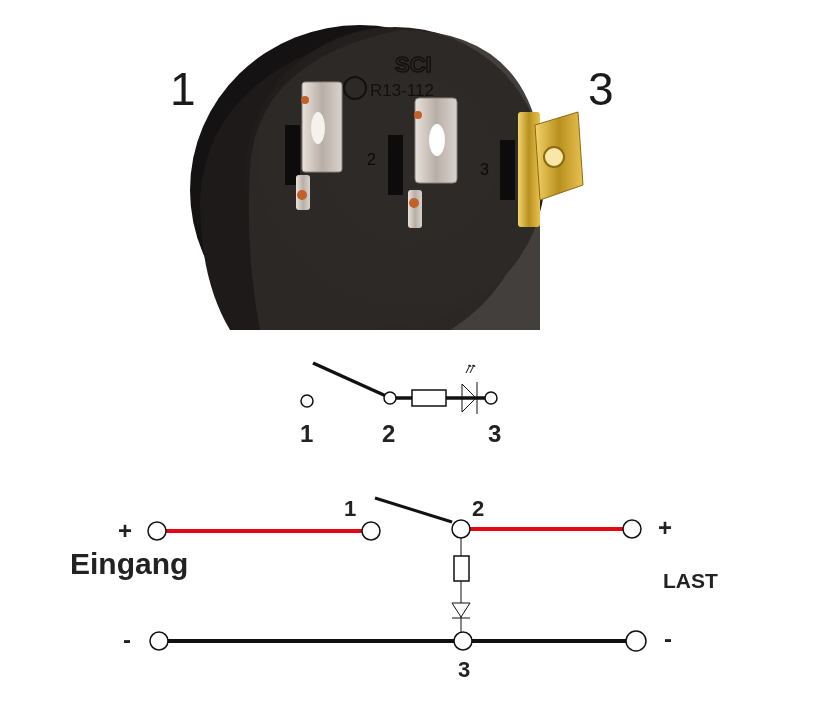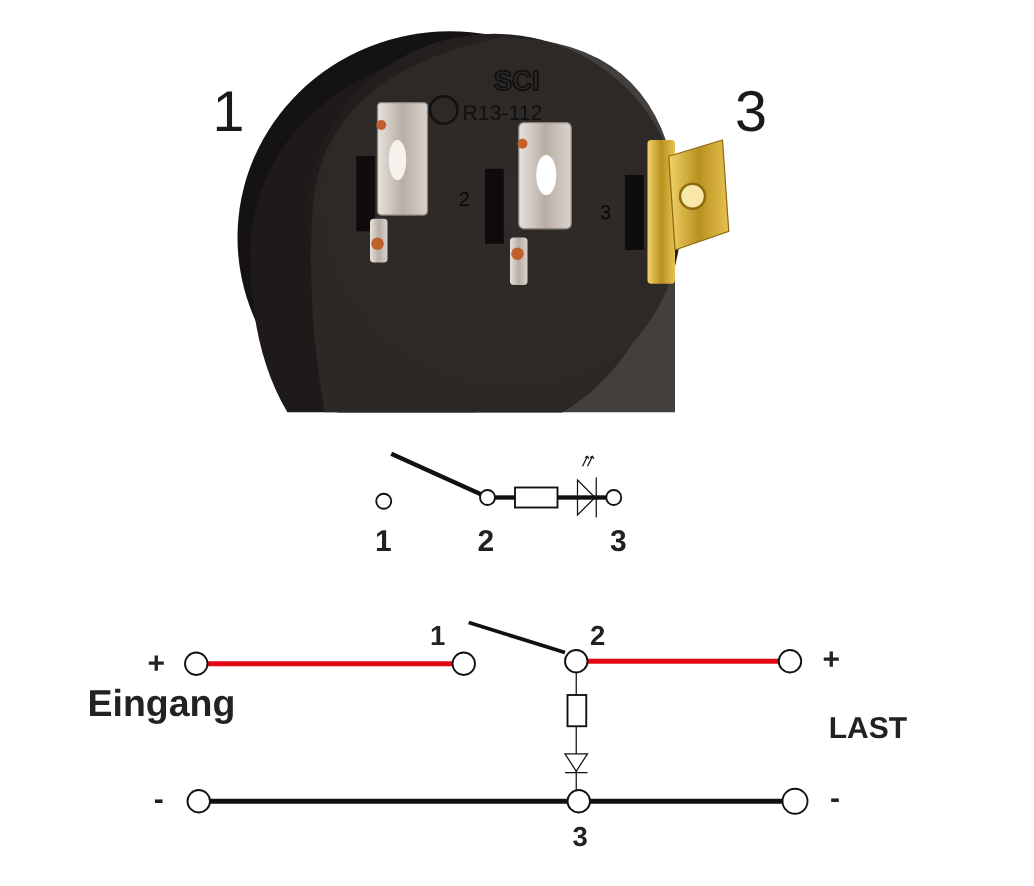--- a/index.html
+++ b/index.html
@@ -134,13 +134,13 @@
 <div class="abs lbl" style="left:118px; top:517px; font-size:24px;">+</div>
 <div class="abs lbl" style="left:123px; top:626px; font-size:24px;">-</div>
 <div class="abs lbl" style="left:70px; top:547px; font-size:30px;">Eingang</div>
 
 <div class="abs lbl" style="left:344px; top:496px; font-size:22px;">1</div>
 <div class="abs lbl" style="left:472px; top:496px; font-size:22px;">2</div>
 <div class="abs lbl" style="left:458px; top:657px; font-size:22px;">3</div>
 
 <div class="abs lbl" style="left:658px; top:514px; font-size:24px;">+</div>
 <div class="abs lbl" style="left:664px; top:625px; font-size:24px;">-</div>
-<div class="abs lbl" style="left:663px; top:569px; font-size:24px;">LAST</div>
+<div class="abs lbl" style="left:663px; top:569px; font-size:21px;">LAST</div>
 
 </body></html>

